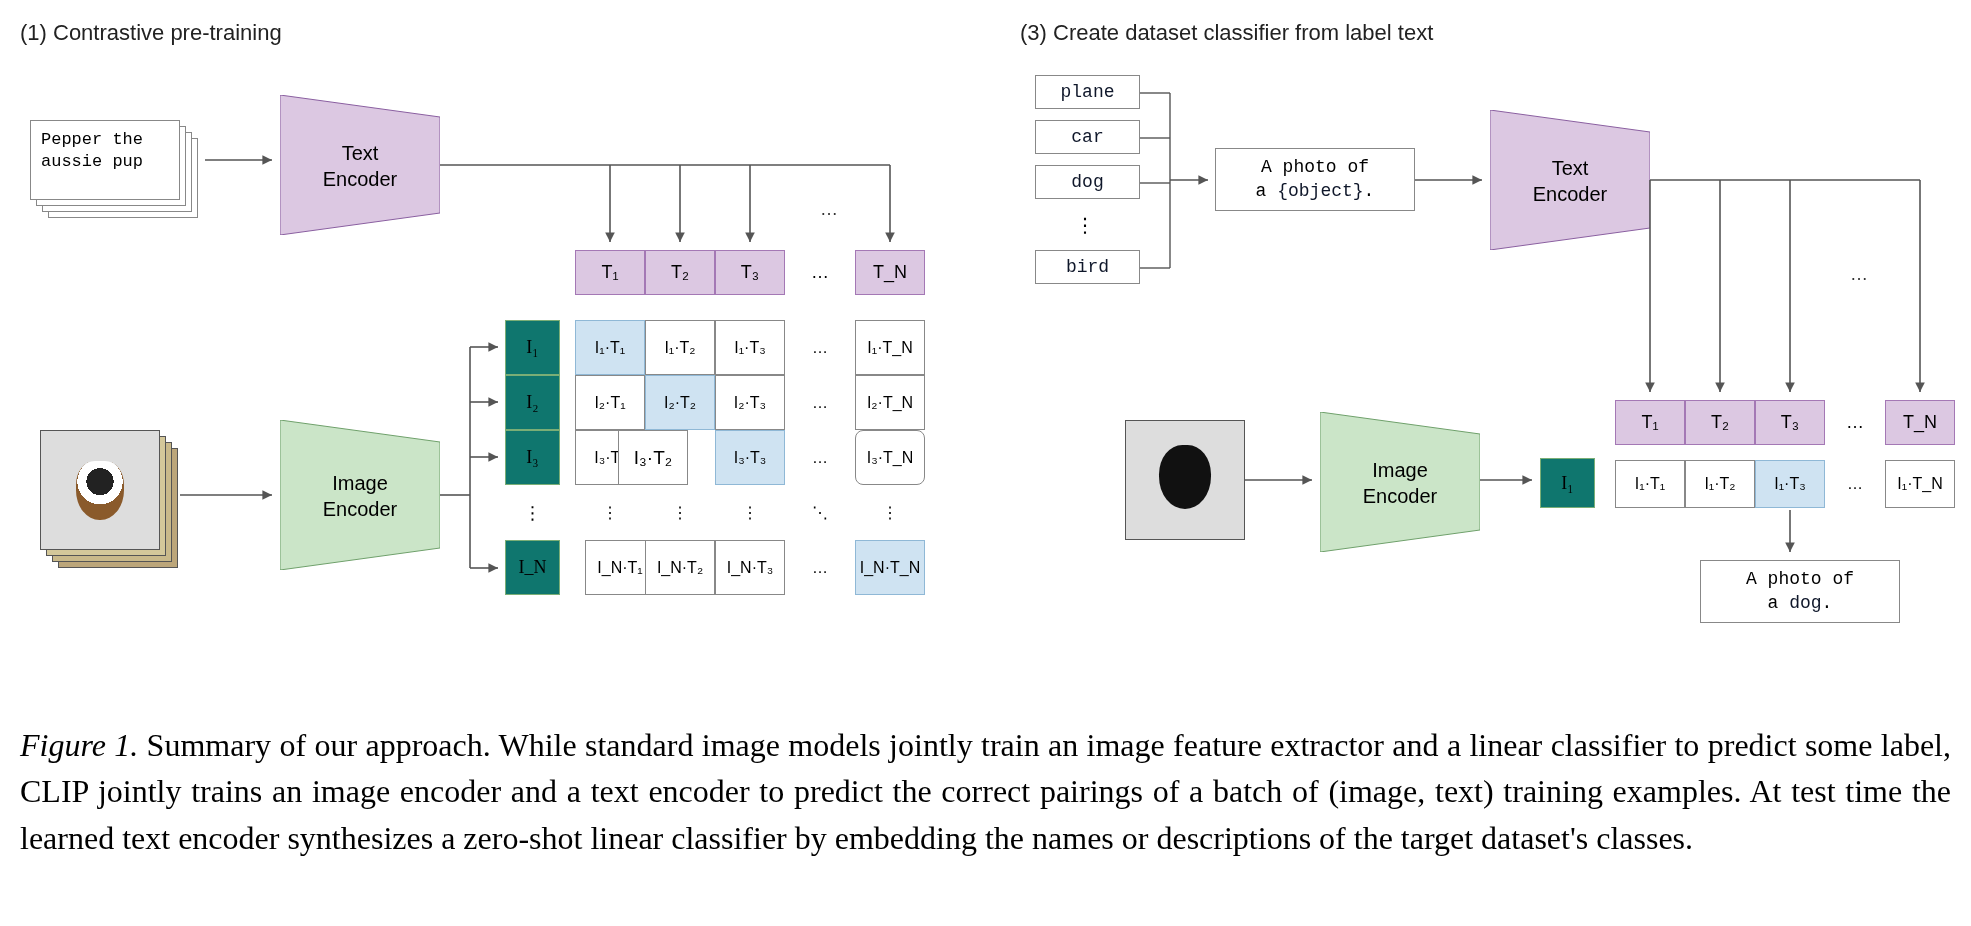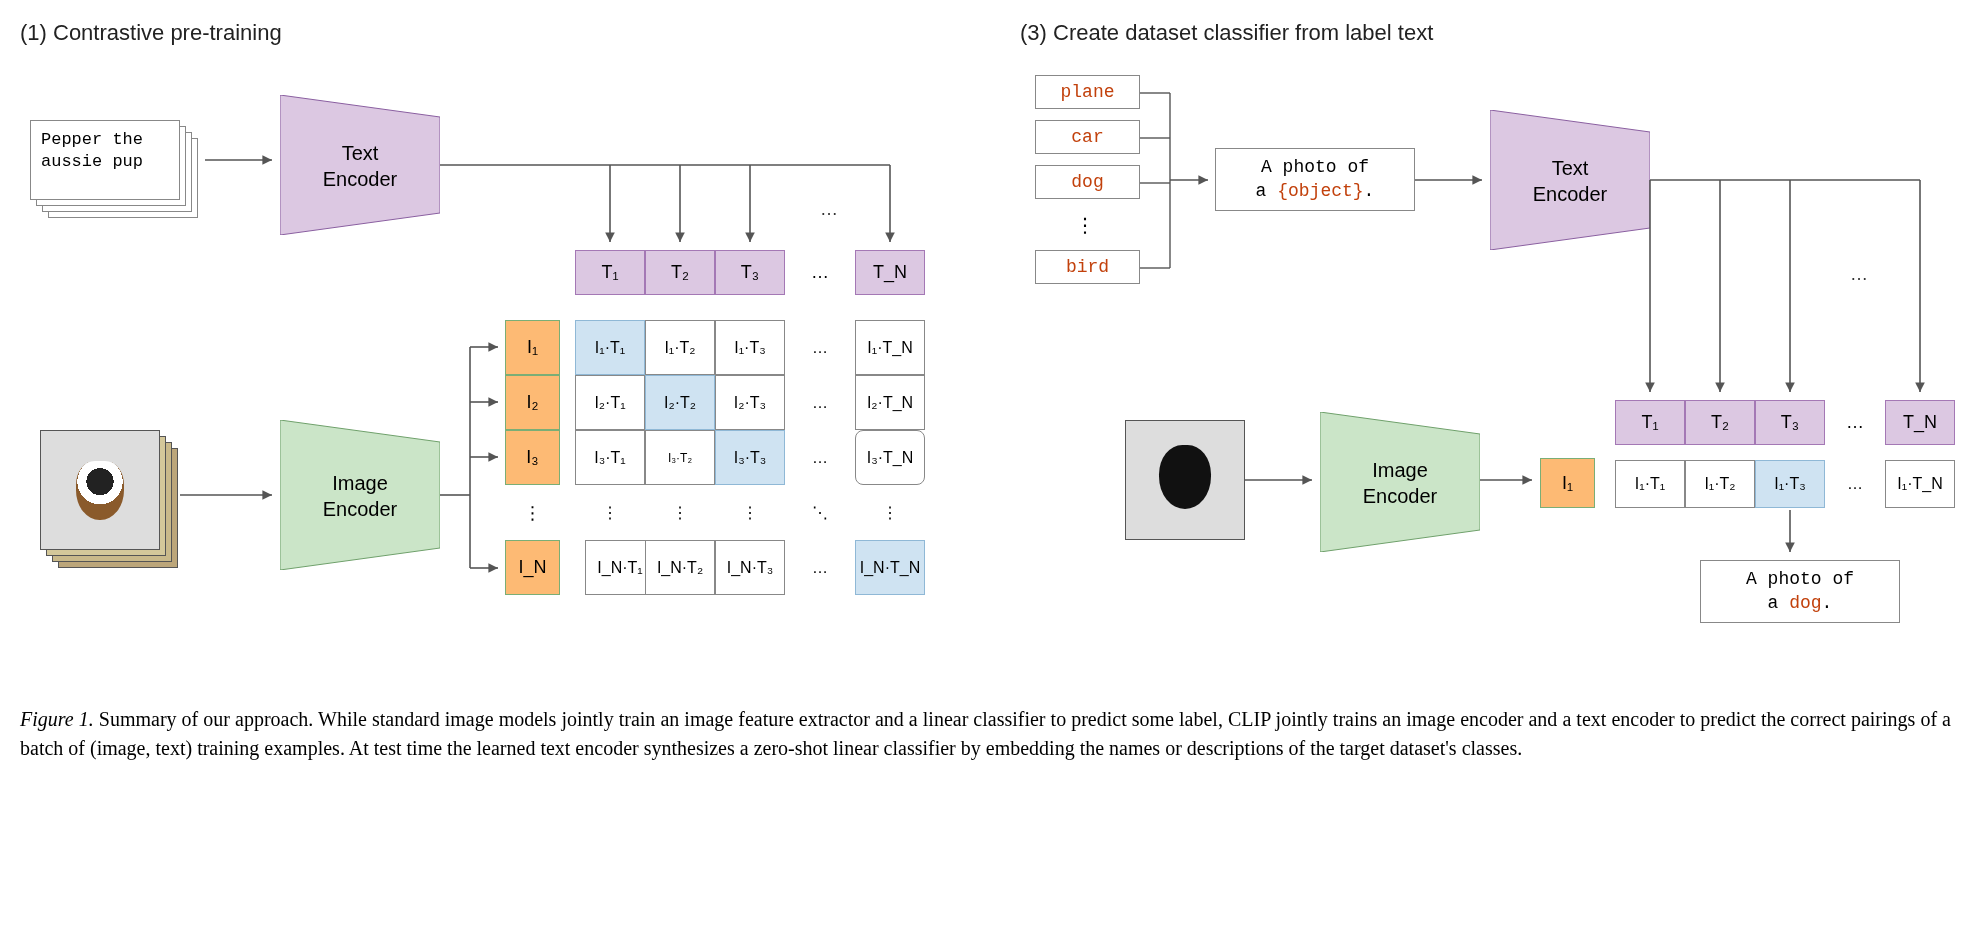--- a/index.html
+++ b/index.html
@@ -82,37 +82,37 @@
   .cell {
     position:absolute;
     border:1px solid #888;
     display:flex;
     align-items:center;
     justify-content:center;
     font-size:18px;
     background:#fff;
   }
   .purple { background:#dcc8e2; border-color:#a478b5; }
-  .green  { background:#fdba74; border-color:#7aae76; }
+  .green  { background:#0f766e; border-color:#7aae76;font-family:Liberation Serif, serif; }
   .blue   { background:#cfe3f2; border-color:#8fb8d6; }
   .labelbox {
     position:absolute;
     border:1px solid #888;
     background:#fff;
     font-family:'Courier New', monospace;
     font-size:18px;
     padding:6px 14px;
     text-align:center;
   }
-  .labelbox .tok { color:#c2410c; }
+  .labelbox .tok { color:#0f172a; }
   .vdots{ position:absolute; font-size:20px; line-height:1; text-align:center;}
   svg.wire { position:absolute; overflow:visible; }
   .caption {
-    margin-top: 35px;
-    font-size: 20px;
+    margin-top: 52px;
+    font-size: 32px;
     line-height: 1.45;
     max-width: 1931px;
     text-align: justify;
   }
   .caption .figno { font-style: italic; }
 </style>
 </head>
 <body>
 
 <div class="diagram-area">
@@ -172,21 +172,21 @@
       <div class="cell" style="left: 625px; top: 300px; width: 70px; height: 55px; font-size: 16px;">I₁·T₂</div>
       <div class="cell" style="left: 695px; top: 300px; width: 70px; height: 55px; font-size: 16px;">I₁·T₃</div>
       <div class="cell" style="border: none; background: transparent; left: 765px; top: 300px; width: 70px; height: 55px; font-size: 16px;">…</div>
       <div class="cell" style="left: 835px; top: 300px; width: 70px; height: 55px; font-size: 16px;">I₁·T_N</div>
       <div class="cell" style="left: 555px; top: 355px; width: 70px; height: 55px; font-size: 16px;">I₂·T₁</div>
       <div class="cell blue" style="left: 625px; top: 355px; width: 70px; height: 55px; font-size: 16px;">I₂·T₂</div>
       <div class="cell" style="left: 695px; top: 355px; width: 70px; height: 55px; font-size: 16px;">I₂·T₃</div>
       <div class="cell" style="border: none; background: transparent; left: 765px; top: 355px; width: 70px; height: 55px; font-size: 16px;">…</div>
       <div class="cell" style="left: 835px; top: 355px; width: 70px; height: 55px; font-size: 16px;">I₂·T_N</div>
       <div class="cell" style="left: 555px; top: 410px; width: 70px; height: 55px; font-size: 16px;">I₃·T₁</div>
-      <div class="cell" style="left: 625px; top: 410px; width: 70px; height: 55px; font-size: 12px;">I₃·T₂</div>
+      <div class="cell" style="left: 598px; top: 410px; width: 70px; height: 55px; font-size: 19px;">I₃·T₂</div>
       <div class="cell blue" style="left: 695px; top: 410px; width: 70px; height: 55px; font-size: 16px;">I₃·T₃</div>
       <div class="cell" style="border: none; background: transparent; left: 765px; top: 410px; width: 70px; height: 55px; font-size: 16px;">…</div>
       <div class="cell" style="left: 835px; top: 410px; width: 70px; height: 55px; font-size: 16px; border-radius: 8px;">I₃·T_N</div>
       <div class="cell" style="border: none; background: transparent; left: 555px; top: 465px; width: 70px; height: 55px; font-size: 16px;">⋮</div>
       <div class="cell" style="border: none; background: transparent; left: 625px; top: 465px; width: 70px; height: 55px; font-size: 16px;">⋮</div>
       <div class="cell" style="border: none; background: transparent; left: 695px; top: 465px; width: 70px; height: 55px; font-size: 16px;">⋮</div>
       <div class="cell blue" style="border: none; background: transparent; left: 765px; top: 465px; width: 70px; height: 55px; font-size: 16px;">⋱</div>
       <div class="cell" style="border: none; background: transparent; left: 835px; top: 465px; width: 70px; height: 55px; font-size: 16px;">⋮</div>
       <div class="cell" style="left: 565px; top: 520px; width: 70px; height: 55px; font-size: 16px;">I_N·T₁</div>
       <div class="cell" style="left: 625px; top: 520px; width: 70px; height: 55px; font-size: 16px;">I_N·T₂</div>

